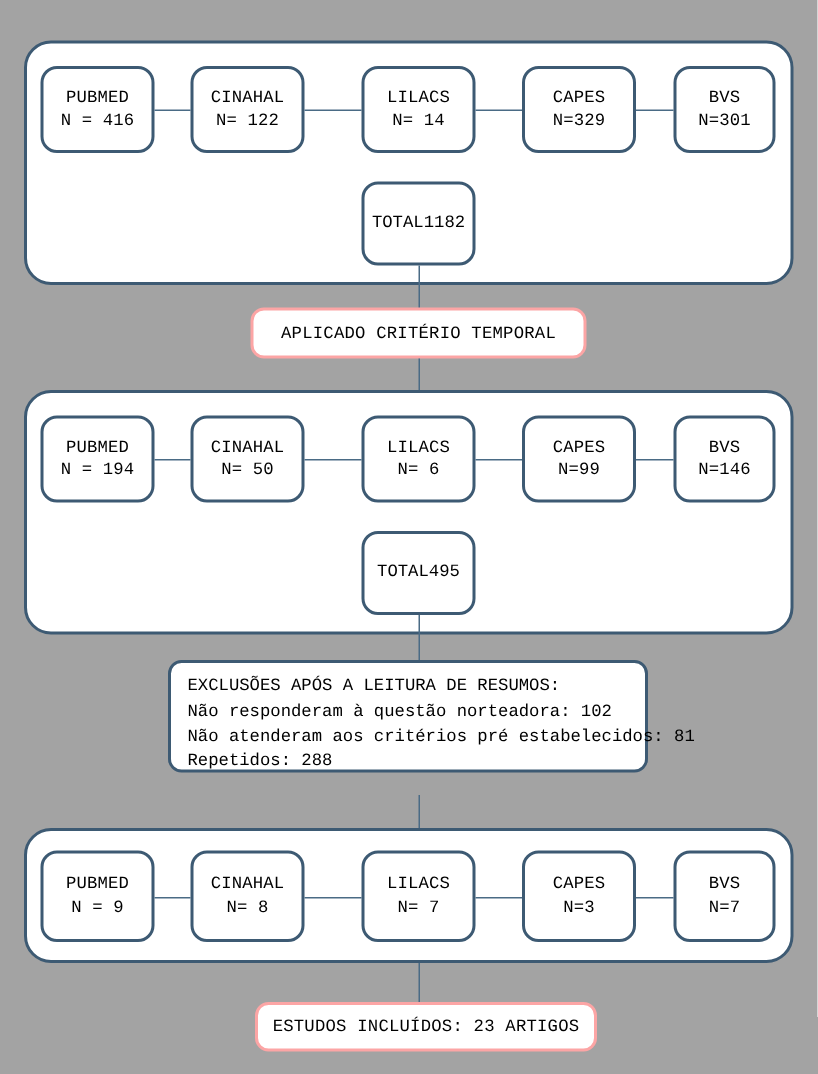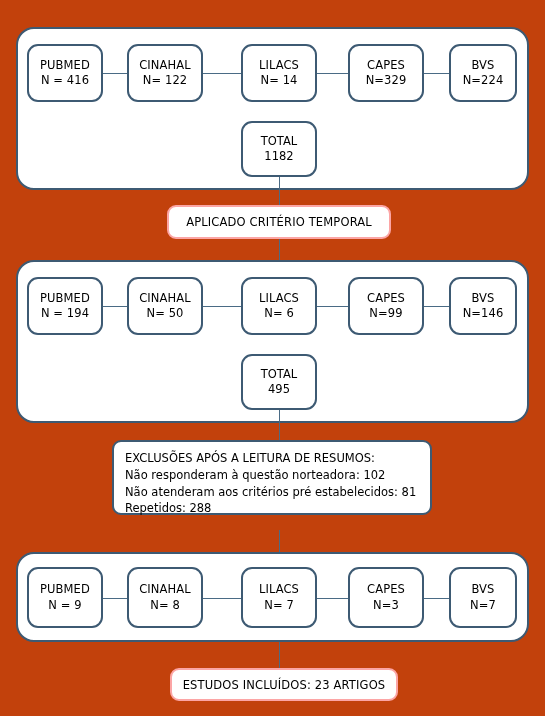--- a/index.html
+++ b/index.html
@@ -7,22 +7,23 @@
     padding: 0;
     background: #ffffff;
   }
   body {
     font-family: "DejaVu Sans", sans-serif;
   }
   #diagram {
     position: relative;
     width: 545px;
     height: 716px;
-    background: #c2410c;
+    background: #a3a3a3;
     overflow: hidden;
+    font-family: Liberation Mono, monospace;
   }
 
   
   .group-box {
     position: absolute;
     border: 2px solid #3d5a73;
     border-radius: 18px;
     background: #ffffff;
     box-sizing: border-box;
   }
@@ -42,21 +43,21 @@
     text-align: center;
     letter-spacing: 0.1px;
   }
   .total-box {
     position: absolute;
     border: 2px solid #3d5a73;
     border-radius: 11px;
     background: #ffffff;
     box-sizing: border-box;
     display: flex;
-    flex-direction: column;
+    flex-direction: row;
     align-items: center;
     justify-content: center;
     font-size: 11.5px;
     line-height: 1.32;
     color: #000000;
     text-align: center;
   }
   .stage-box {
     position: absolute;
     border: 2px solid #fca5a5;
@@ -122,21 +123,21 @@
   <div class="h-conn" style="left:317px; top:73px; width:31px;"></div>
 
   <div class="db-box" style="left:348px; top:44px; width:76px; height:58px;">
     <span>CAPES</span>
     <span>N=329</span>
   </div>
   <div class="h-conn" style="left:424px; top:73px; width:25px;"></div>
 
   <div class="db-box" style="left:449px; top:44px; width:68px; height:58px;">
     <span>BVS</span>
-    <span>N=224</span>
+    <span>N=301</span>
   </div>
 
   <div class="total-box" style="left:241px; top:121px; width:76px; height:56px;">
     <span>TOTAL</span>
     <span>1182</span>
   </div>
 
   <div class="v-conn" style="left:279px; top:177px; height:29px;"></div>
 
   <div class="stage-box" style="left:167px; top:205px; width:224px; height:34px;">

